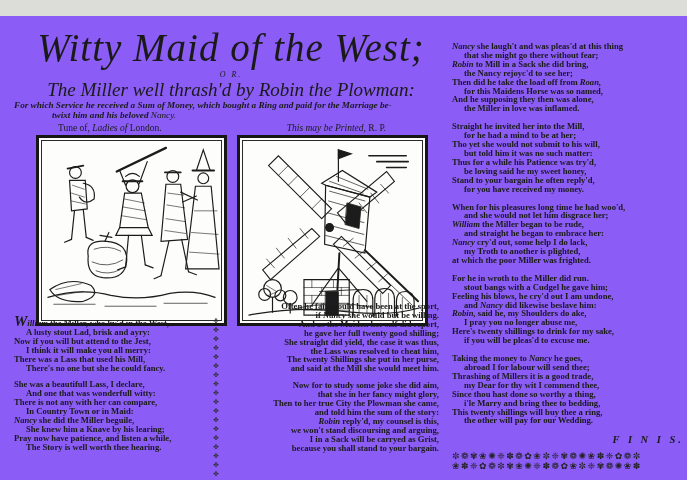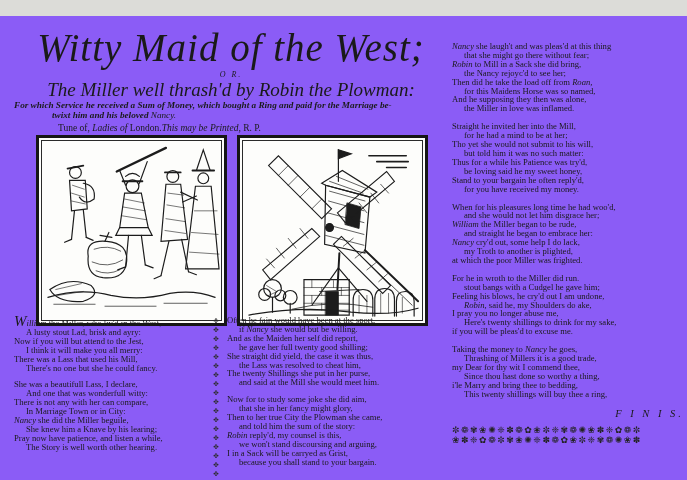--- a/index.html
+++ b/index.html
@@ -10,31 +10,31 @@
   }
   
   .header{position:absolute;left:14px;top:10px;width:434px;text-align:center;}
   .title{margin:0;font-style:italic;font-weight:500;font-size:39px;line-height:44px;white-space:nowrap;letter-spacing:1px;}
   .or-line{font-style:italic;font-size:8px;line-height:9px;letter-spacing:2px;}
   .subtitle{margin:0;font-style:italic;font-weight:normal;font-size:19px;line-height:21px;white-space:nowrap;}
   .subtitle b{font-weight:normal;}
   .dedication{margin:1px 0 0;font-style:italic;font-weight:bold;font-size:9.2px;line-height:9.8px;text-align:left;}
   .dedication i{font-weight:normal;}
   .ded2{display:block;margin-left:38px;}
-  .meta-row{display:flex;font-size:9.5px;line-height:11px;margin-top:2px;padding:0 62px 0 44px;}
+  .meta-row{display:flex;justify-content:space-between;font-size:9.5px;line-height:11px;margin-top:2px;padding:0 62px 0 44px;}
   
   .woodcut{position:absolute;top:119px;width:191px;height:191px;box-sizing:border-box;
     border:3px solid #161616;background:#fdfdfb;padding:2px;}
   .woodcut .inner{width:100%;height:100%;box-sizing:border-box;border:1px solid #2a2a2a;}
   .wc-left{left:36px;} .wc-right{left:237px;}
   .woodcut svg{display:block;width:100%;height:100%;}
   
-  .col{position:absolute;font-size:8.6px;line-height:8.9px;}
+  .col{position:absolute;font-size:8.6px;line-height:8.9px;font-weight:bold;}
   .col-1{left:14px;top:301px;width:193px;}
-  .col-2{left:227px;top:300px;width:212px;}
+  .col-2{left:227px;top:286px;width:212px;text-align:right;}
   .col-3{left:452px;top:26px;width:232px;}
   .stanza{margin:0 0 8px 0;}
   .col-3 .stanza{margin-bottom:9px;}
   .line{white-space:nowrap;}
   .line:nth-child(even){padding-left:12px;}
   .col-1 .stanza:first-child .line:first-child::first-letter{font-size:15px;}
   
   .divider{position:absolute;left:208px;top:301px;width:16px;text-align:center;
     font-family:"DejaVu Sans",sans-serif;font-size:6.5px;line-height:9px;color:#2b2b2b;}
   .divider .orn{display:block;}
@@ -195,25 +195,25 @@
         <div class="line">A lusty stout Lad, brisk and ayry:</div>
         <div class="line">Now if you will but attend to the Jest,</div>
         <div class="line">I think it will make you all merry:</div>
         <div class="line">There was a Lass that used his Mill,</div>
         <div class="line">There's no one but she he could fancy.</div>
       </div>
     <div class="stanza">
         <div class="line">She was a beautifull Lass, I declare,</div>
         <div class="line">And one that was wonderfull witty:</div>
         <div class="line">There is not any with her can compare,</div>
-        <div class="line">In Marriage Town or in City:</div>
+        <div class="line">In Country Town or in Maid:</div>
         <div class="line"><i>Nancy</i> she did the Miller beguile,</div>
         <div class="line">She knew him a Knave by his learing;</div>
         <div class="line">Pray now have patience, and listen a while,</div>
-        <div class="line">The Story is well worth other hearing.</div>
+        <div class="line">The Story is well worth thee hearing.</div>
       </div>
   </div>
 
   <div class="divider">
       <span class="orn">✤</span>
       <span class="orn">✤</span>
       <span class="orn">✤</span>
       <span class="orn">✤</span>
       <span class="orn">✤</span>
       <span class="orn">✤</span>
@@ -281,32 +281,35 @@
         <div class="line"><i>William</i> the Miller began to be rude,</div>
         <div class="line">and straight he began to embrace her:</div>
         <div class="line"><i>Nancy</i> cry'd out, some help I do lack,</div>
         <div class="line">my Troth to another is plighted,</div>
         <div class="line">at which the poor Miller was frighted.</div>
       </div>
     <div class="stanza">
         <div class="line">For he in wroth to the Miller did run.</div>
         <div class="line">stout bangs with a Cudgel he gave him;</div>
         <div class="line">Feeling his blows, he cry'd out I am undone,</div>
+        <div class="line">and <i>Nancy</i> did likewise beslave him:</div>
         <div class="line"><i>Robin,</i> said he, my Shoulders do ake,</div>
         <div class="line">I pray you no longer abuse me,</div>
         <div class="line">Here's twenty shillings to drink for my sake,</div>
         <div class="line">if you will be pleas'd to excuse me.</div>
       </div>
     <div class="stanza">
         <div class="line">Taking the money to <i>Nancy</i> he goes,</div>
+        <div class="line">abroad I for labour will send thee;</div>
         <div class="line">Thrashing of Millers it is a good trade,</div>
         <div class="line">my Dear for thy wit I commend thee,</div>
         <div class="line">Since thou hast done so worthy a thing,</div>
         <div class="line">i'le Marry and bring thee to bedding,</div>
         <div class="line">This twenty shillings will buy thee a ring,</div>
+        <div class="line">the other will pay for our Wedding.</div>
       </div>
     <div class="finis">F I N I S.</div>
     <div class="orn-border">
       <div>✼❁✾❀✺❈✽❁✿❀✼❈✾❁✺❀✽❈✿❁✼</div>
       <div>❀✽❈✿❁✼✾❀✺❈✽❁✿❀✼❈✾❁✺❀✽</div>
     </div>
   </div>
 
 </div>
 

